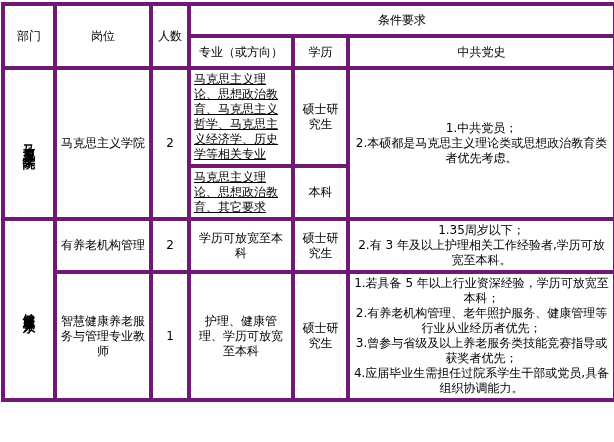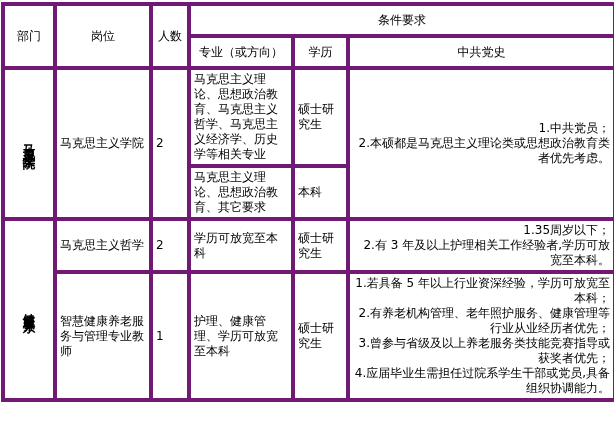--- a/index.html
+++ b/index.html
@@ -33,41 +33,41 @@
     font-size: 12px;
     line-height: 15px;
     word-break: break-all;
   }
   .hdr {
     text-align: center;
     font-weight: bold;
     font-size: 12.5px;
     height: 24px;
   }
-  .c-center { }
-  .c-left { text-align: left; }
+  .c-center { text-align: center; }
+  .c-left { text-align: left; text-decoration: underline; }
   
   .vcell {
     text-align: center;
     vertical-align: middle;
     padding: 0;
   }
   .vtext {
     writing-mode: vertical-rl;
     text-orientation: upright;
     letter-spacing: 2px;
     font-weight: bold;
     font-size: 12.5px;
     line-height: 16px;
     margin: 0 auto;
     display: inline-block;
     white-space: nowrap;
   }
   .req-list {
-    text-align: right;
+    text-align: center;
     line-height: 15px;
     margin-top: 28px;
   }
   .small-pad { padding: 3px 4px; }
 </style>
 </head>
 <body>
 
 <div id="sheet">
 
@@ -108,21 +108,21 @@
 
     <tr>
       <td class="c-left small-pad">马克思主义理论、思想政治教育、其它要求</td>
       <td class="c-center">本科</td>
     </tr>
 
     <tr>
       <td class="vcell" rowspan="2">
         <span class="vtext">健康服务系</span>
       </td>
-      <td class="c-center">马克思主义哲学</td>
+      <td class="c-center">有养老机构管理</td>
       <td class="c-center">2</td>
       <td class="c-center small-pad">学历可放宽至本科</td>
       <td class="c-center">硕士研究生</td>
       <td class="req-list" style="white-space:pre-line;">1.35周岁以下；
 2.有 3 年及以上护理相关工作经验者,学历可放宽至本科。</td>
     </tr>
 
     <tr>
       <td class="c-center">智慧健康养老服务与管理专业教师</td>
       <td class="c-center">1</td>

